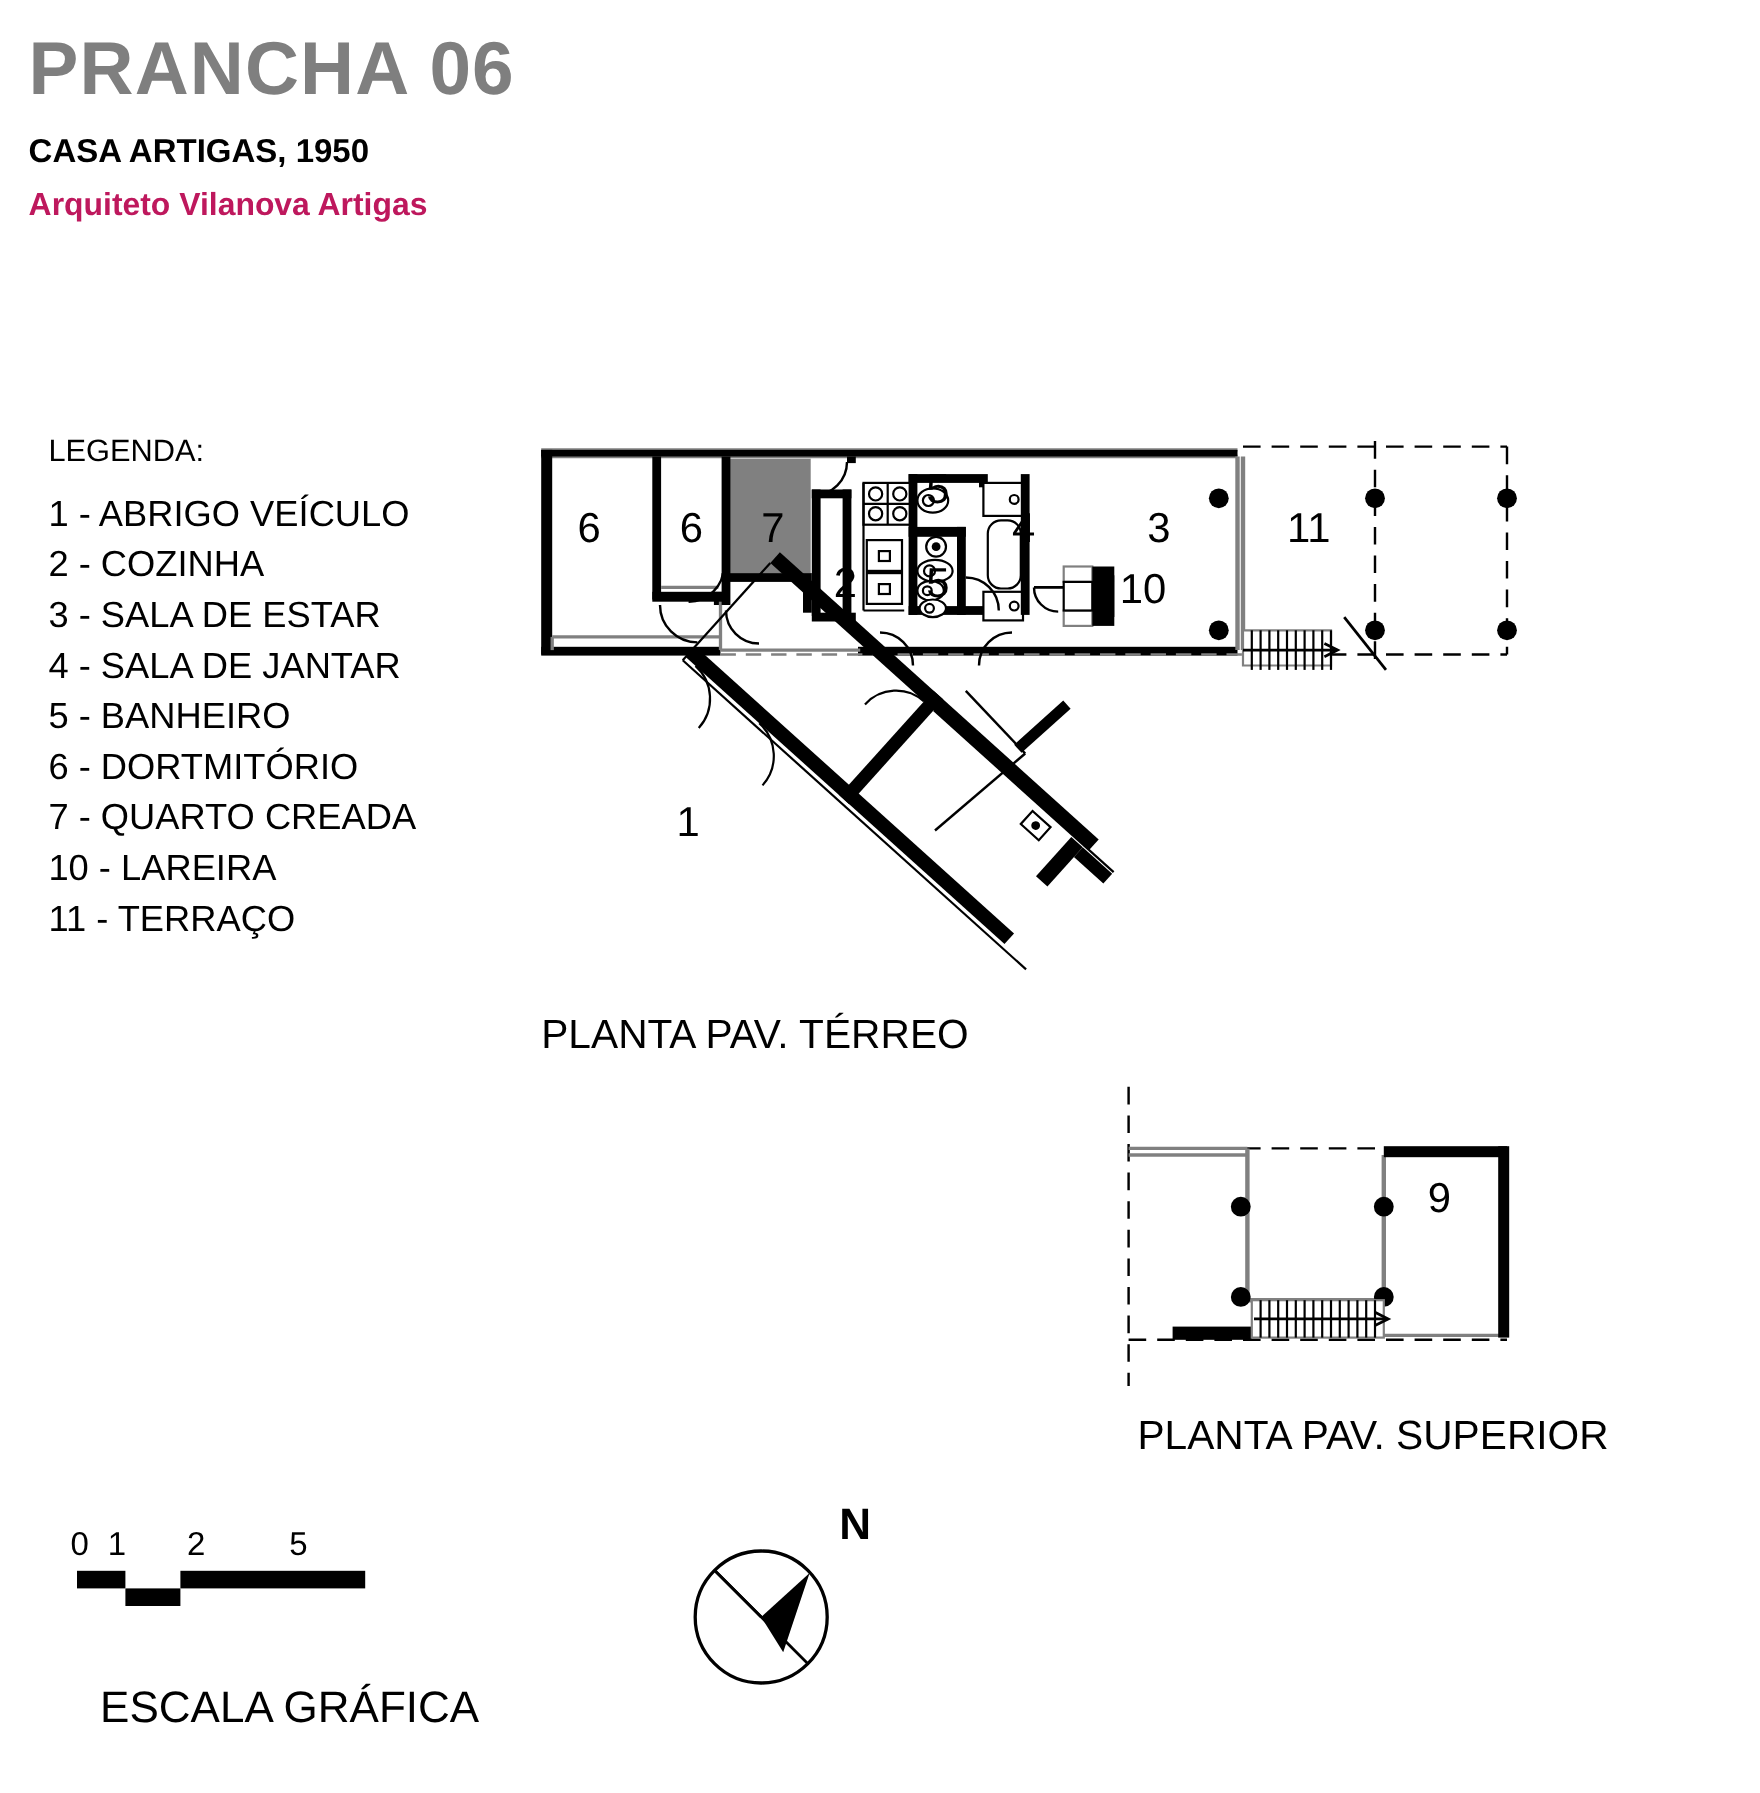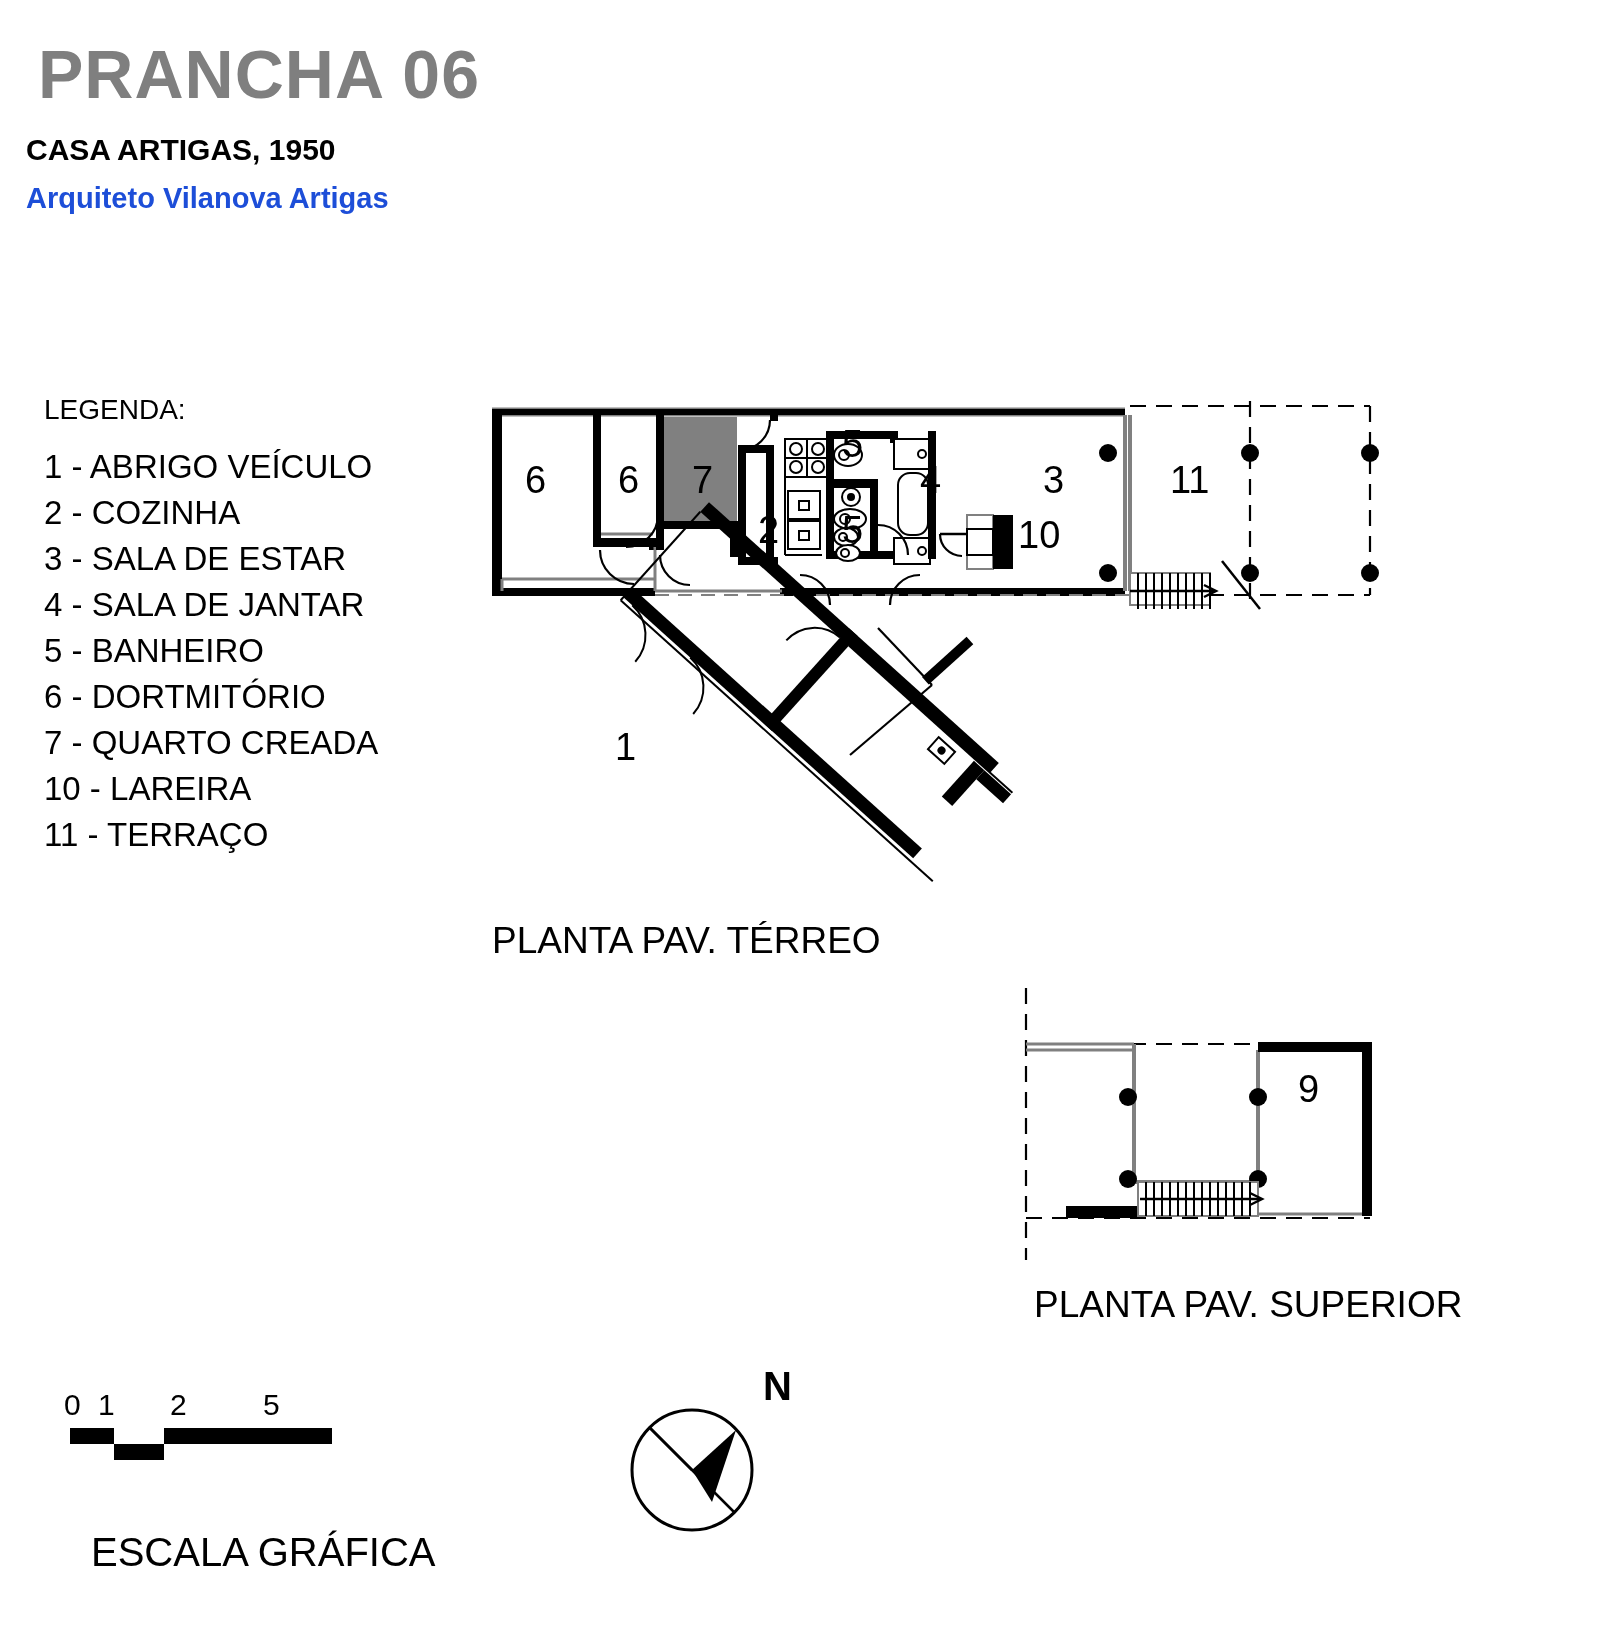--- a/index.html
+++ b/index.html
@@ -17,35 +17,35 @@
   }
 
   
   #title-block { position: absolute; left: 26px; top: 24px; }
   #sheet-title {
     font-size: 68px;
     font-weight: bold;
     color: #7f7f7f;
     letter-spacing: 1px;
     line-height: 76px;
-    margin: 12px;
+    margin: 0;
     white-space: nowrap;
   }
   #project-name {
     font-size: 30px;
     font-weight: bold;
     color: #000;
     line-height: 40px;
     margin: 18px 0 0 0;
     white-space: nowrap;
   }
   #architect-name {
     font-size: 29px;
     font-weight: bold;
-    color: #1d4ed8;
+    color: #be185d;
     line-height: 40px;
     margin: 8px 0 0 0;
     white-space: nowrap;
   }
 
   
   #legend-block { position: absolute; left: 44px; top: 386px; }
   #legend-heading {
     font-size: 28px;
     line-height: 48px;

